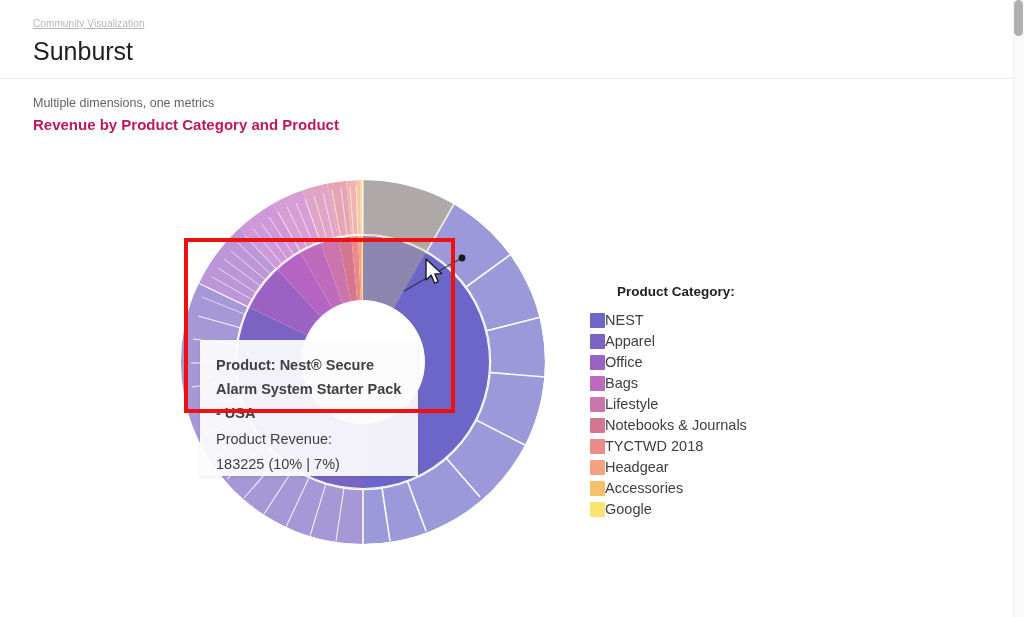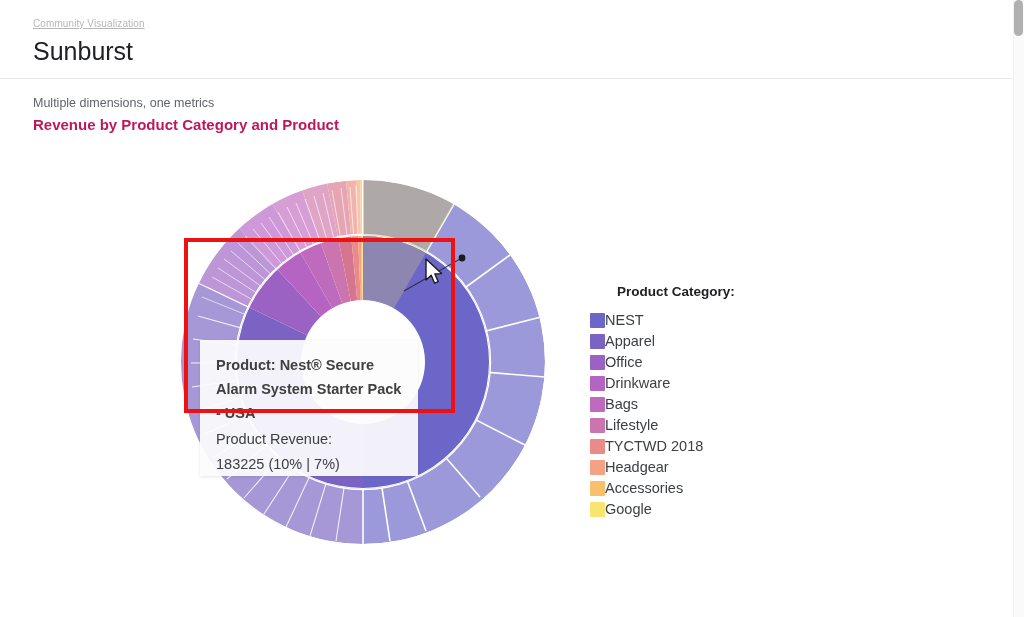--- a/index.html
+++ b/index.html
@@ -224,30 +224,30 @@
       </div>
       <div class="legend-item">
         <span class="legend-swatch" style="background:#7a63c2"></span>
         <span class="legend-label">Apparel</span>
       </div>
       <div class="legend-item">
         <span class="legend-swatch" style="background:#9c62c3"></span>
         <span class="legend-label">Office</span>
       </div>
       <div class="legend-item">
-        <span class="legend-swatch" style="background:#b564c3"></span>
-        <span class="legend-label">Drinkware</span>
-      </div>
-      <div class="legend-item">
         <span class="legend-swatch" style="background:#bf6bbd"></span>
         <span class="legend-label">Bags</span>
       </div>
       <div class="legend-item">
         <span class="legend-swatch" style="background:#cc74ad"></span>
         <span class="legend-label">Lifestyle</span>
+      </div>
+      <div class="legend-item">
+        <span class="legend-swatch" style="background:#d4768f"></span>
+        <span class="legend-label">Notebooks &amp; Journals</span>
       </div>
       <div class="legend-item">
         <span class="legend-swatch" style="background:#ea8b8a"></span>
         <span class="legend-label">TYCTWD 2018</span>
       </div>
       <div class="legend-item">
         <span class="legend-swatch" style="background:#f4a283"></span>
         <span class="legend-label">Headgear</span>
       </div>
       <div class="legend-item">

